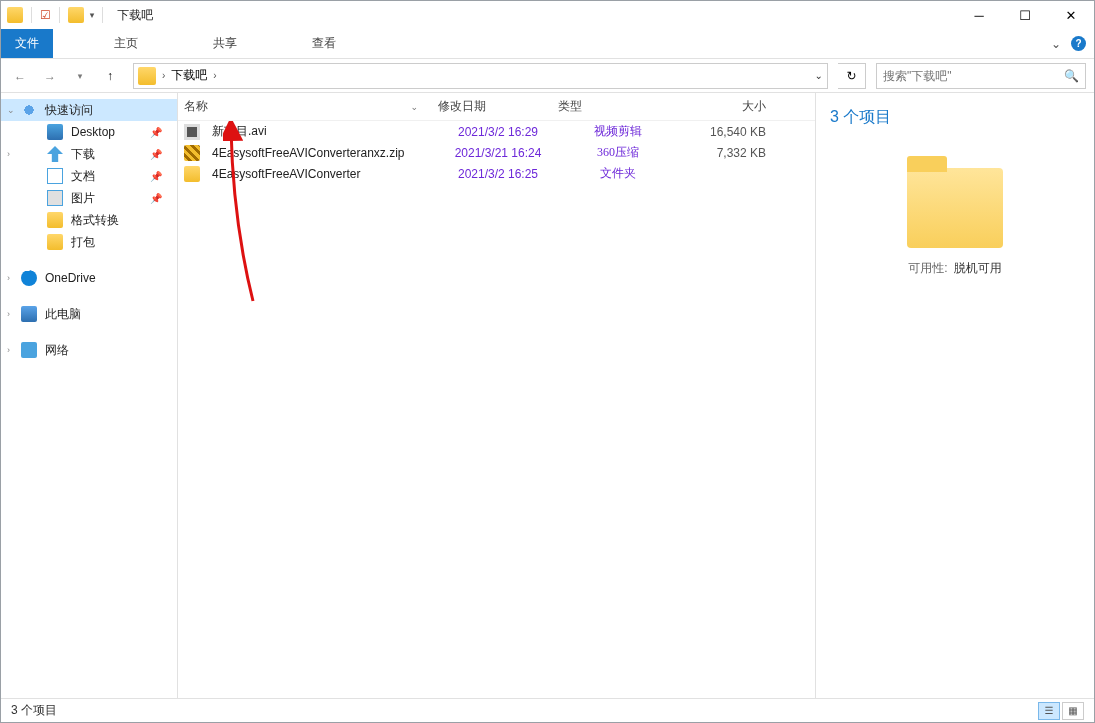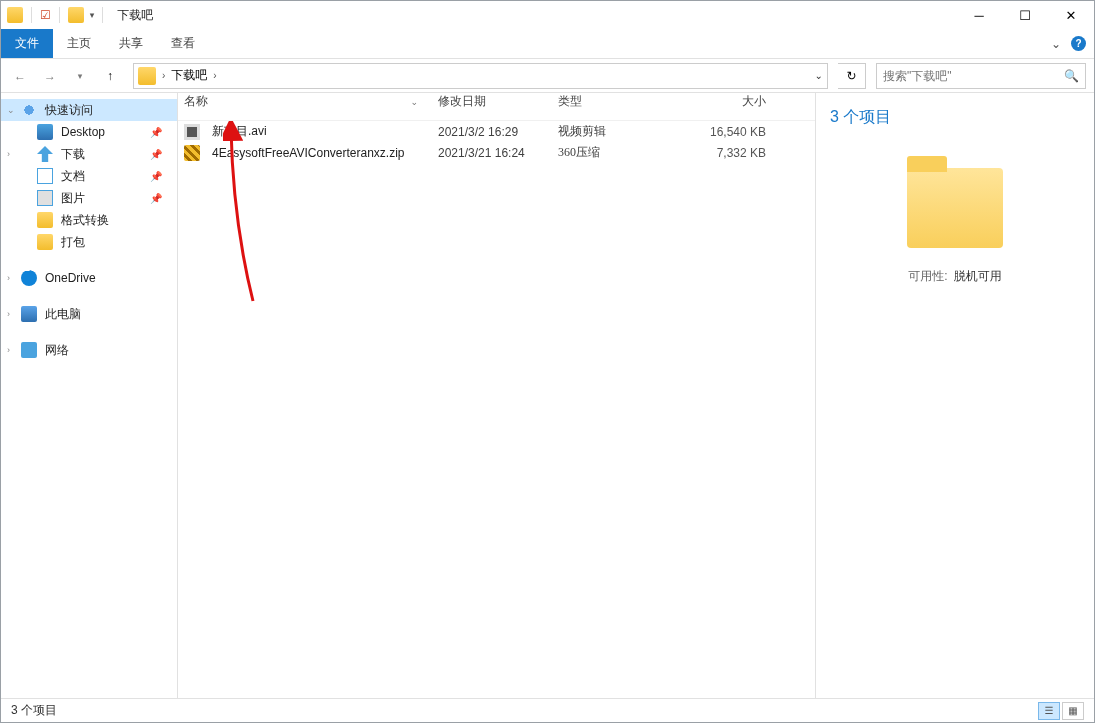--- a/index.html
+++ b/index.html
@@ -6,21 +6,21 @@
   body { background: #fff; width: 1095px; height: 723px; overflow: hidden; position: relative; border: 1px solid #9aa0a6; display: flex; flex-direction: column; font-size: 12px; color: #000; }
   
   .title-bar { height: 28px; display: flex; align-items: center; padding-left: 6px; background: #fff; }
   .title-bar .qat { display: flex; align-items: center; gap: 4px; }
   .title-bar .qat .folder-small { width: 16px; height: 16px; background: linear-gradient(#ffd76a,#f3bd2d); border-radius: 2px; }
   .title-bar .qat .sep { width: 1px; height: 16px; background: #ddd; margin: 0 4px; }
   .title-bar .title { margin-left: 10px; font-size: 12px; color: #222; }
   .win-controls { margin-left: auto; display: flex; }
   .win-controls div { width: 46px; height: 28px; display: flex; align-items: center; justify-content: center; color: #000; font-size: 13px; }
   
-  .ribbon { height: 30px; display: flex; align-items: stretch; border-bottom: 1px solid #e1e1e1; background: #fff; }
+  .ribbon { height: 30px; display: flex; align-items: stretch; border-bottom: 1px solid #e1e1e1; background: #fff; gap: 47px; }
   .ribbon .tab { padding: 0 14px; display: flex; align-items: center; font-size: 12px; color: #404040; }
   .ribbon .tab.file { background: #1979ca; color: #fff; }
   .ribbon .ribbon-right { margin-left: auto; display: flex; align-items: center; padding-right: 8px; gap: 10px; }
   .help-icon { width: 15px; height: 15px; border-radius: 50%; background: #1979ca; color: #fff; font-size: 10px; display: flex; align-items: center; justify-content: center; font-weight: bold; }
   
   .nav-bar { height: 34px; display: flex; align-items: center; padding: 0 8px 0 6px; gap: 4px; border-bottom: 1px solid #e1e1e1; }
   .nav-bar .nav-btn { width: 26px; height: 26px; display: flex; align-items: center; justify-content: center; color: #7a7a7a; }
   .nav-bar .nav-btn.enabled { color: #000; }
   .address-box { flex: 1; height: 26px; border: 1px solid #ccc; display: flex; align-items: center; padding: 0 4px; margin: 0 6px; }
   .address-box .folder-small { width: 18px; height: 18px; background: linear-gradient(#ffd76a,#f3bd2d); border-radius: 2px; margin-right: 4px; }
@@ -31,57 +31,57 @@
   .search-box { width: 210px; height: 26px; border: 1px solid #ccc; display: flex; align-items: center; padding: 0 6px; color: #888; }
   .search-box input { border: none; outline: none; flex: 1; font-size: 12px; color: #888; background: transparent; }
   .search-box .search-icon { color: #555; font-size: 12px; }
   
   .content { flex: 1; display: flex; min-height: 0; }
   .sidebar { width: 177px; border-right: 1px solid #e1e1e1; padding-top: 6px; overflow: hidden; }
   .side-item { height: 22px; display: flex; align-items: center; padding-left: 20px; gap: 8px; font-size: 12px; color: #222; position: relative; cursor: default; }
   .side-item .chev { position: absolute; left: 6px; font-size: 9px; color: #888; }
   .side-item.selected { background: #cce8ff; }
   .side-item .pin { margin-left: auto; margin-right: 14px; color: #7a7a7a; font-size: 10px; }
-  .side-item.sub { padding-left: 36px; }
+  .side-item.sub { padding-left: 46px; }
   .icon-sq { width: 16px; height: 16px; display: inline-block; }
   .ic-star { background: radial-gradient(circle,#5aa3e8 40%, transparent 41%); }
   .ic-desktop { background: linear-gradient(#4aa3df,#2d6fb0); border-radius: 2px; }
   .ic-download { background: #4aa3df; clip-path: polygon(50% 0,100% 50%,70% 50%,70% 100%,30% 100%,30% 50%,0 50%); }
   .ic-doc { background: #fff; border:1px solid #4aa3df; }
   .ic-pic { background: #e0e0e0; border:1px solid #4aa3df; }
   .ic-folder { background: linear-gradient(#ffd76a,#f3bd2d); border-radius: 2px; }
   .ic-onedrive { background: radial-gradient(circle at 30% 60%,#1083d8 60%,transparent 61%), radial-gradient(circle at 60% 50%,#1083d8 60%,transparent 61%); border-radius: 50%; }
   .ic-pc { background: linear-gradient(#5aa3e8,#2d6fb0); border-radius: 2px; }
   .ic-network { background: #4aa3df; border-radius: 2px; }
   .side-gap { height: 14px; }
   
   .file-area { flex: 1; display: flex; flex-direction: column; border-right: 1px solid #e1e1e1; }
-  .file-header { height: 28px; display: flex; align-items: flex-start; border-bottom: 1px solid #f0f0f0; color: #444; font-size: 12px; }
+  .file-header { height: 28px; display: flex; align-items: center; border-bottom: 1px solid #f0f0f0; color: #444; font-size: 12px; }
   .col-name { width: 260px; padding-left: 6px; display:flex; align-items:center; }
   .col-date { width: 120px; }
   .col-type { width: 120px; font-family: Liberation Serif, serif; }
   .col-size { width: 100px; text-align: right; padding-right: 12px; }
   .file-header .sort-chev { font-size: 9px; margin-left: auto; margin-right: 20px; color: #777; }
   .file-rows { flex: 1; position: relative; }
   .file-row { height: 21px; display: flex; align-items: center; font-size: 12px; color: #222; }
-  .file-row .col-type, .file-row .col-date { color: #404040; }
+  .file-row .col-type, .file-row .col-date { color: #6d28d9; text-align: center; }
   .file-row .col-size { color: #555; }
   .file-row .fname { display: flex; align-items: center; gap: 12px; }
   .file-ic { width: 16px; height: 16px; display: inline-block; }
   .fi-avi { background: #555; border: 3px solid #ddd; box-sizing: border-box; }
   .fi-zip { background: repeating-linear-gradient(45deg,#f3bd2d,#f3bd2d 3px,#a06b00 3px,#a06b00 6px); border-radius:2px; }
   .fi-folder { background: linear-gradient(#ffd76a,#f3bd2d); border-radius: 2px; }
   
   .annotation-arrow { position: absolute; left: 45px; top: 0; pointer-events: none; }
   
   .preview { width: 278px; display: flex; flex-direction: column; align-items: center; padding: 14px 10px; }
   .preview-title { font-size: 16px; color: #1979ca; align-self: flex-start; margin-left: 4px; }
   .big-folder { width: 96px; height: 80px; margin-top: 40px; background: linear-gradient(#ffe59a,#f9cf5b); border-radius: 4px; position: relative; }
   .big-folder::before { content:""; position:absolute; left:0; top:-12px; width:40px; height:16px; background:#f9cf5b; border-radius:3px 3px 0 0; }
-  .preview-info { margin-top: 20px; font-size: 12px; color: #333; display:flex; gap:6px; }
+  .preview-info { margin-top: 12px; font-size: 12px; color: #333; display:flex; gap:6px; }
   .preview-info .lbl { color: #666; }
   
   .status-bar { height: 24px; border-top: 1px solid #e1e1e1; display: flex; align-items: center; padding: 0 10px; font-size: 12px; color: #333; }
   .status-bar .view-btns { margin-left: auto; display: flex; gap: 2px; }
   .status-bar .vb { width: 22px; height: 18px; border: 1px solid #ccc; display:flex; align-items:center; justify-content:center; font-size:10px; color:#555; }
   .status-bar .vb.active { background:#cce8ff; border-color:#7ab8ea; }
 </style>
 </head>
 <body>
 
@@ -212,20 +212,29 @@
       </div>
       <div class="file-row">
         <div class="col-name fname">
           <span class="file-ic fi-zip"></span>
           <span>4EasysoftFreeAVIConverteranxz.zip</span>
         </div>
         <div class="col-date">2021/3/21 16:24</div>
         <div class="col-type">360压缩</div>
         <div class="col-size">7,332 KB</div>
       </div>
+      <div class="file-row">
+        <div class="col-name fname">
+          <span class="file-ic fi-folder"></span>
+          <span>4EasysoftFreeAVIConverter</span>
+        </div>
+        <div class="col-date">2021/3/2 16:25</div>
+        <div class="col-type">文件夹</div>
+        <div class="col-size"></div>
+      </div>
 
       <svg class="annotation-arrow" width="40" height="190">
         <defs>
           <marker id="arrowhead" markerWidth="8" markerHeight="8" refX="4" refY="4" orient="auto">
             <path d="M0,0 L8,4 L0,8 Z" fill="#d11"></path>
           </marker>
         </defs>
         <path d="M30,180 Q10,100 8,8" stroke="#d11" stroke-width="3" fill="none" marker-end="url(#arrowhead)"></path>
       </svg>
     </div>

